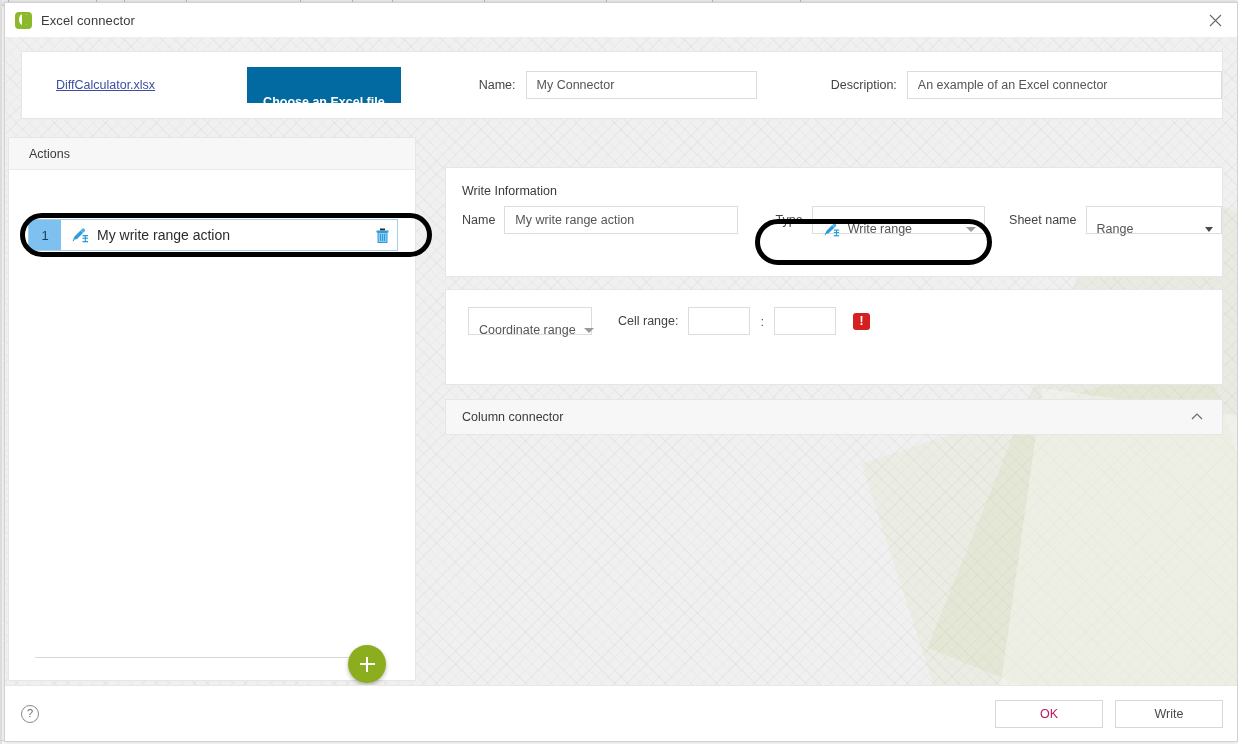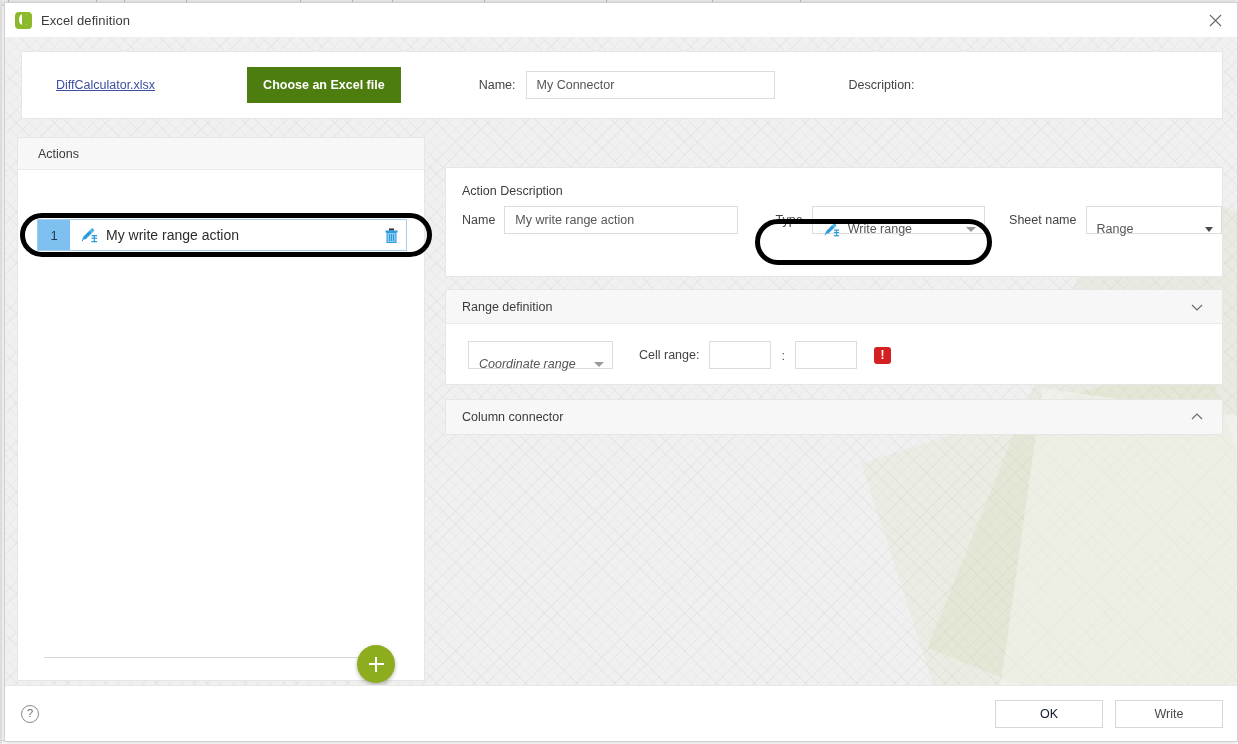--- a/index.html
+++ b/index.html
@@ -132,26 +132,26 @@
   .file-link {
     margin-left: 34px;
     font-size: 12.5px;
     color: #3c4fa0;
     text-decoration: underline;
     cursor: pointer;
     white-space: nowrap;
   }
   .choose-btn {
     margin-left: 92px;
-    background: #4d7c0f;
+    background: #0369a1;
     color: #ffffff;
     font-size: 12.5px;
     font-weight: bold;
     border: none;
-    padding: 0 16px;
+    padding: 17px 16px;
     height: 36px;
     line-height: 36px;
     cursor: pointer;
     white-space: nowrap;
     font-family: "Liberation Sans", sans-serif;
   }
   .field-label {
     font-size: 12.5px;
     color: #444444;
     white-space: nowrap;
@@ -167,21 +167,21 @@
     padding: 0 10px;
     outline: none;
     font-family: "Liberation Sans", sans-serif;
   }
   .inp-name { width: 249px; margin-left: 10px; }
   .inp-desc { width: 340px; margin-left: 10px; }
 
   
   .actions-panel {
     position: absolute;
-    left: 12px; top: 100px;
+    left: 3px; top: 100px;
     width: 408px; height: 544px;
     background: #ffffff;
     border: 1px solid #e6e6e6;
   }
   .actions-header {
     height: 32px;
     background: #f7f7f7;
     border-bottom: 1px solid #eaeaea;
     display: flex; align-items: center;
     padding-left: 20px;
@@ -301,21 +301,21 @@
   .sel-type { width: 182px; margin-left: 9px; }
   .sel-type .type-icon { width: 17px; height: 15px; margin-right: 8px; flex: none; }
   .sel-sheet { width: 143px; margin-left: 9px; gap: 20px; }
   .lbl-type { margin-left: 38px; }
   .lbl-sheet { margin-left: 24px; }
 
   .range-row {
     display: flex; align-items: center;
     padding-left: 22px; margin-top: 17px;
   }
-  .sel-coord { width: 145px; font-style: italic; }
+  .sel-coord { width: 124px; }
   .lbl-cellrange { margin-left: 26px; }
   .inp-cell { width: 62px; height: 28px; margin-left: 10px; }
   .colon { margin: 0 0 0 10px; font-size: 13px; color: #555555; }
   .inp-cell2 { margin-left: 10px; }
   .error-badge {
     width: 17px; height: 17px;
     background: #d42020;
     border-radius: 3px;
     margin-left: 17px;
     color: #ffffff;
@@ -348,21 +348,21 @@
   }
   .footer-spacer { flex: 1; }
   .btn-flat {
     width: 108px; height: 28px;
     background: #ffffff;
     border: 1px solid #d8d8d8;
     font-size: 12.5px;
     cursor: pointer;
     font-family: "Liberation Sans", sans-serif;
   }
-  .btn-ok { color: #0f172a; }
+  .btn-ok { color: #be185d; }
   .btn-cancel { color: #4a4a4a; margin-left: 12px; }
 
   
   .annot {
     position: absolute;
     border: 5px solid #000000;
     border-radius: 50%;
     pointer-events: none;
     z-index: 50;
   }
@@ -393,40 +393,41 @@
 </div>
 
 <div class="window">
 
   <div class="titlebar">
     <span class="app-icon">
       <span class="hex"></span>
         <span class="moon"></span>
         <span class="moon2"></span>
     </span>
-    <span class="title-text">Excel definition</span>
+    <span class="title-text">Excel connector</span>
     <span class="close-btn">
       <svg width="13" height="13" viewBox="0 0 13 13">
         <path d="M1 1 L12 12 M12 1 L1 12" stroke="#6a6a6a" stroke-width="1.1" fill="none"></path>
       </svg>
     </span>
   </div>
 
   <div class="dialog-body">
 
     <div class="watermark wm1"></div>
     <div class="watermark wm2"></div>
     <div class="watermark wm3"></div>
 
     <div class="top-card">
       <a class="file-link">DiffCalculator.xlsx</a>
       <button class="choose-btn">Choose an Excel file</button>
       <span class="field-label lbl-name">Name:</span>
       <input class="text-input inp-name" type="text" value="My Connector" style="">
       <span class="field-label lbl-desc">Description:</span>
+      <input class="text-input inp-desc" type="text" value="An example of an Excel connector" style="">
     </div>
 
     <div class="actions-panel">
       <div class="actions-header">Actions</div>
       <div class="actions-list">
 
         <div class="action-row">
           <span class="action-num">1</span>
           <span class="action-icon">
             <svg width="18" height="16" viewBox="0 0 18 16">
@@ -451,21 +452,21 @@
             </svg>
           </span>
         </div>
 
         <div class="list-divider"></div>
         <button class="fab"></button>
       </div>
     </div>
 
     <div class="panel p-action-info">
-      <div class="info-title panel-title">Action Description</div>
+      <div class="info-title panel-title">Write Information</div>
       <div class="info-row">
         <span class="row-label">Name</span>
         <input class="text-input inp-action-name" type="text" value="My write range action" style="">
 
         <span class="row-label lbl-type">Type</span>
         <div class="select sel-type">
           <span class="type-icon">
             <svg width="17" height="15" viewBox="0 0 18 16">
               <path d="M2 13 L3.5 9.5 L9.5 3.5 L12 6 L6 12 Z" fill="#2e9bdc"></path>
               <path d="M9.5 3.5 L11 2 A1.6 1.6 0 0 1 13.6 4.6 L12 6 Z" fill="#4db2e8"></path>
@@ -482,28 +483,20 @@
 
         <span class="row-label lbl-sheet">Sheet name</span>
         <div class="select sel-sheet">
           <span class="sel-text">Range</span>
           <span class="caret caret-dark"></span>
         </div>
       </div>
     </div>
 
     <div class="panel p-range">
-      <div class="panel-head-bar">
-        <span class="panel-title">Range definition</span>
-        <span class="chev">
-          <svg width="14" height="14" viewBox="0 0 14 14">
-            <path d="M2 5 L7 10 L12 5" stroke="#6a6a6a" stroke-width="1.2" fill="none"></path>
-          </svg>
-        </span>
-      </div>
       <div class="range-row">
         <div class="select sel-coord">
           <span class="sel-text">Coordinate range</span>
           <span class="caret"></span>
         </div>
         <span class="row-label lbl-cellrange">Cell range:</span>
         <input class="text-input inp-cell" type="text" value="" style="">
         <span class="colon">:</span>
         <input class="text-input inp-cell inp-cell2" type="text" value="" style="">
         <span class="error-badge">!</span>

